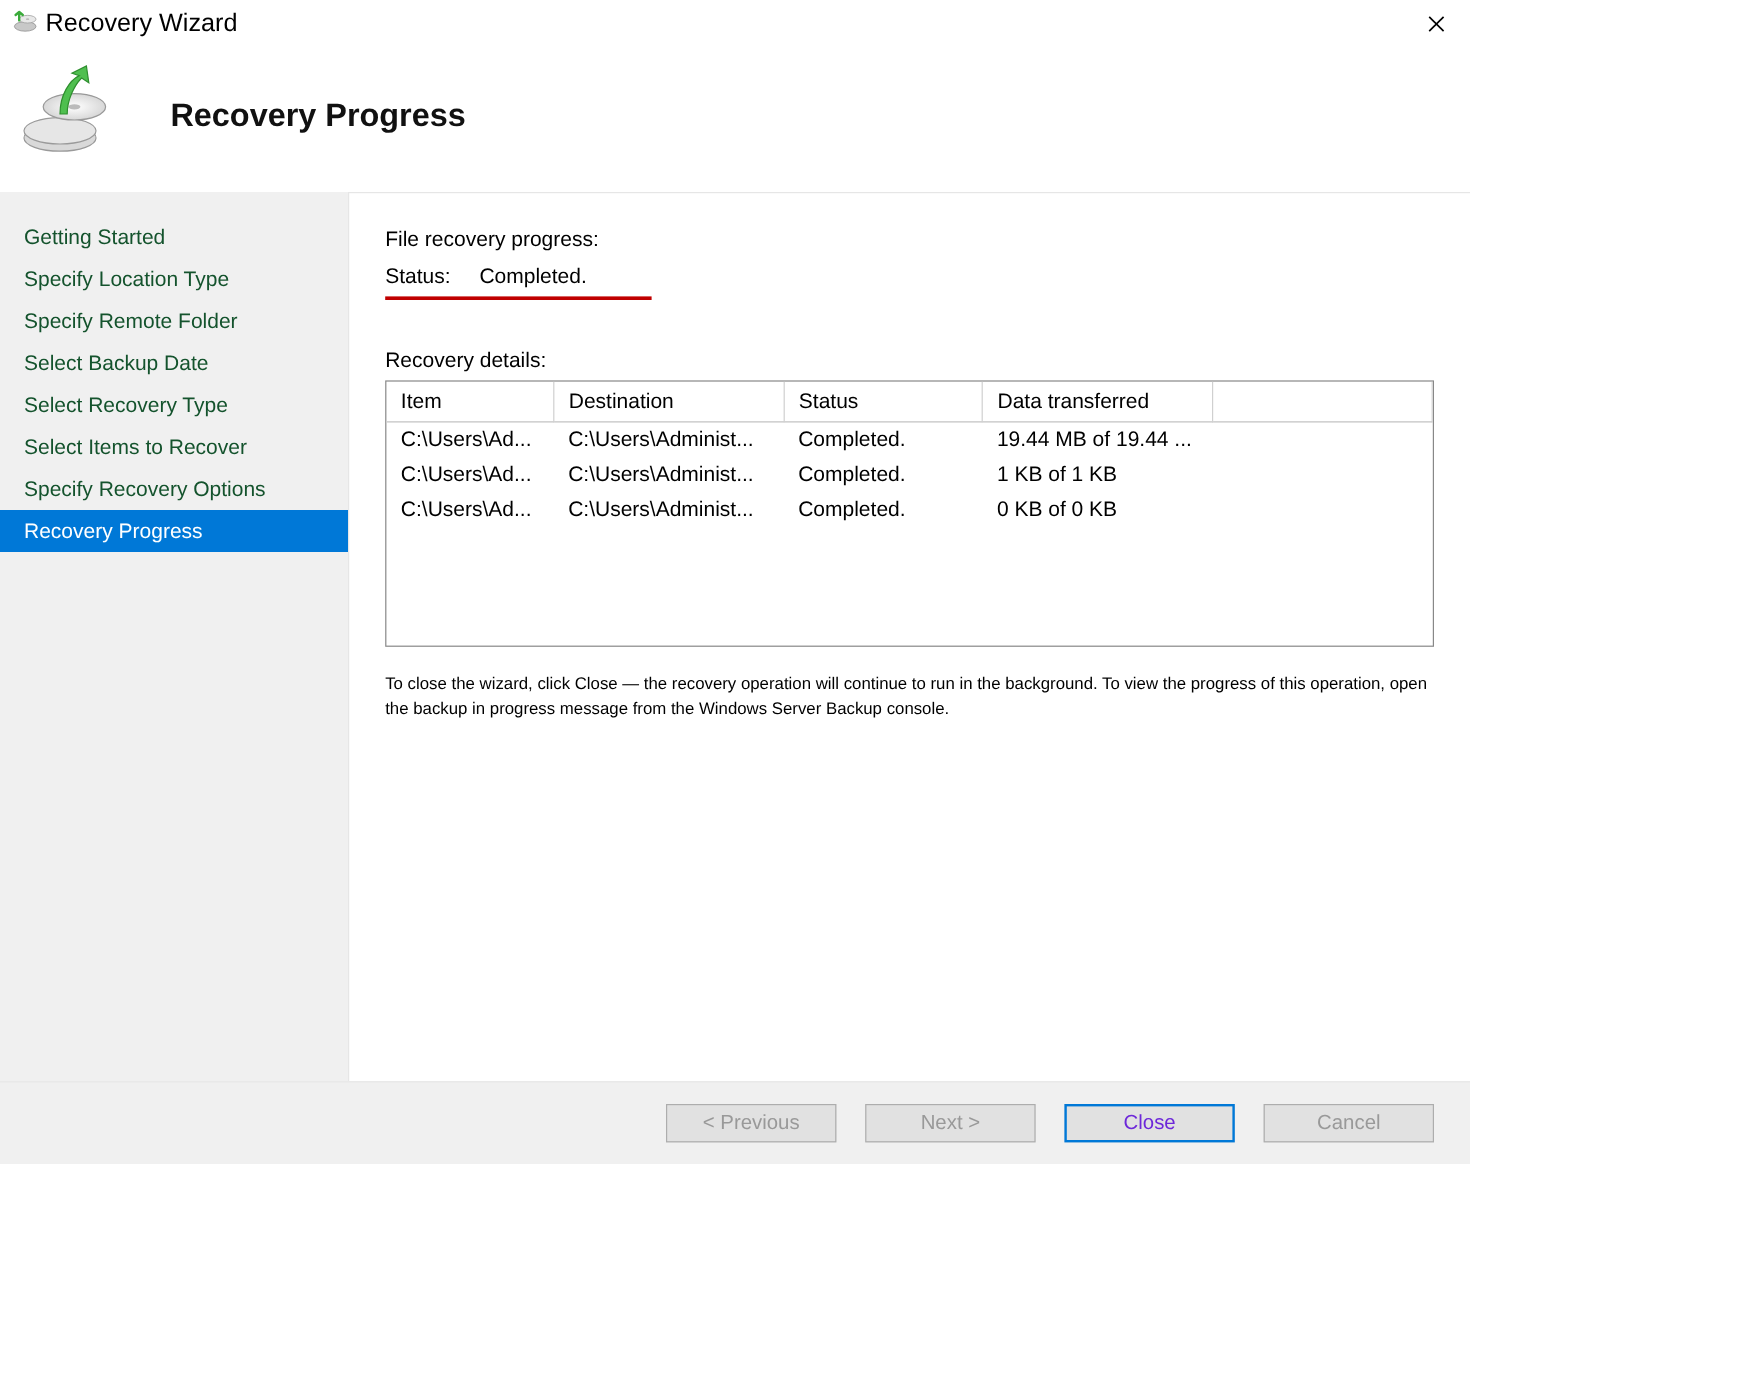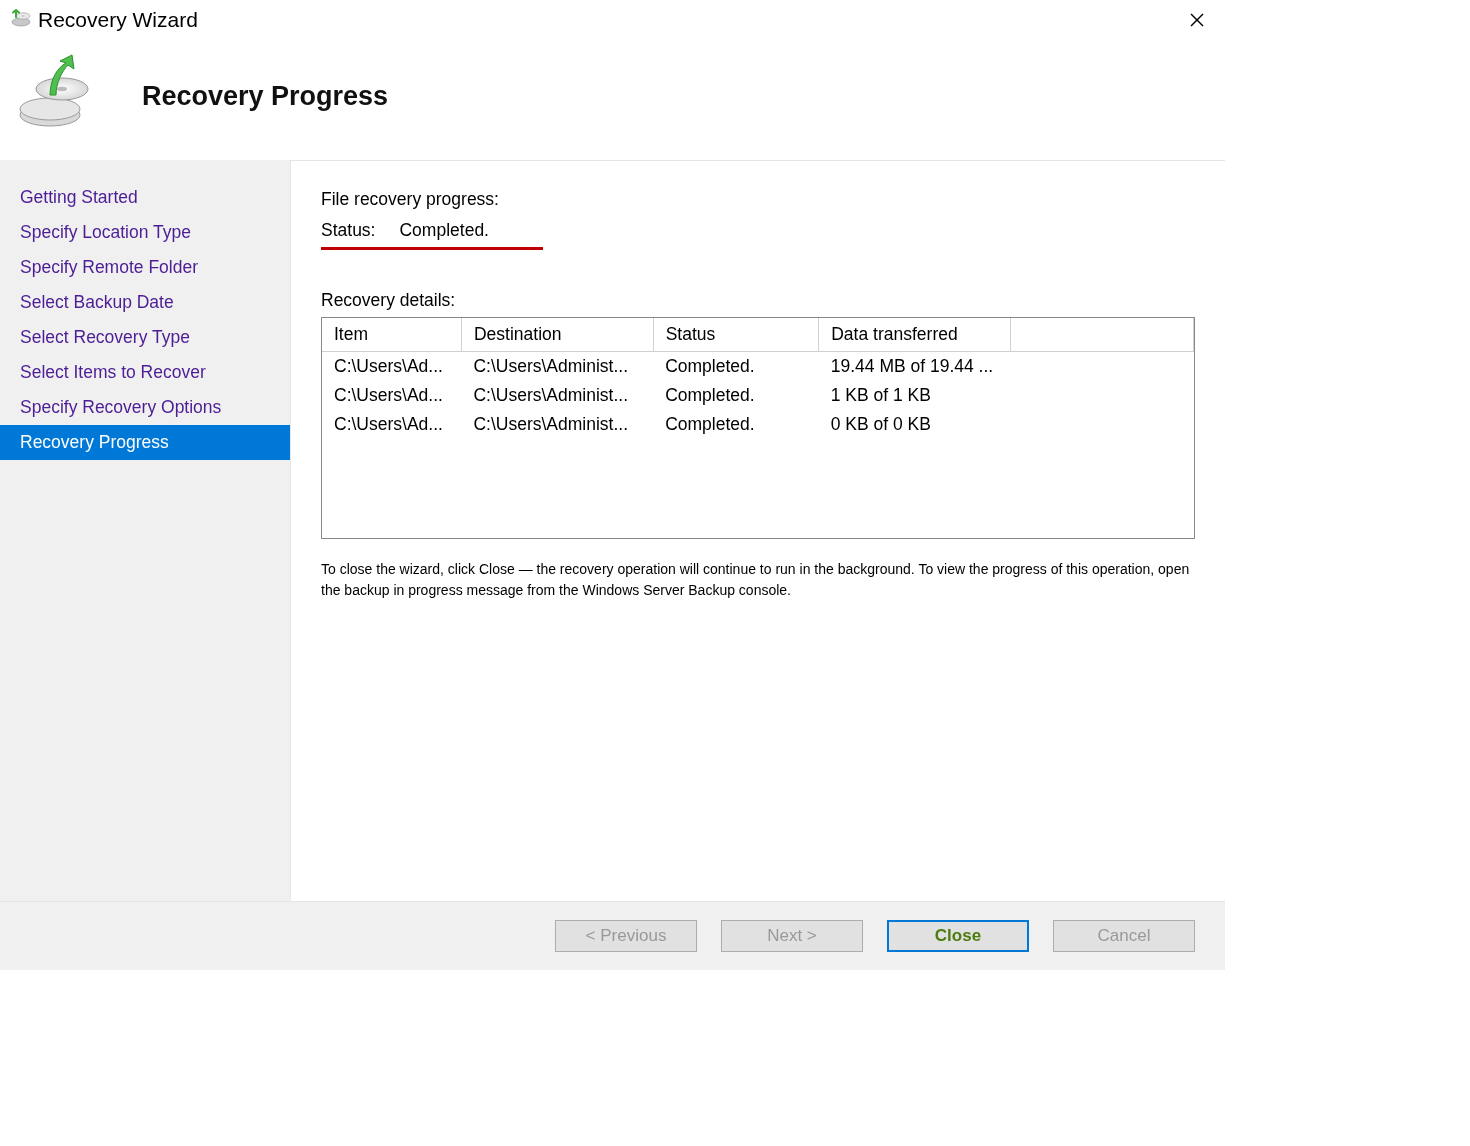--- a/index.html
+++ b/index.html
@@ -61,21 +61,21 @@
       background: #f0f0f0;
     }
     .sidebar {
       width: 290px;
       background: #f0f0f0;
       padding-top: 20px;
     }
     .sidebar-item {
       padding: 7px 20px;
       font-size: 17.5px;
-      color: #4c1d95;
+      color: #14532d;
       cursor: default;
     }
     .sidebar-item.active {
       background: #0078d7;
       color: #fff;
     }
     .main {
       flex: 1;
       background: #fff;
       padding: 28px 30px 10px 30px;
@@ -165,23 +165,22 @@
       background: #e1e1e1;
       color: #999;
       cursor: default;
       display: flex;
       align-items: center;
       justify-content: center;
     }
     .btn.primary {
       border: 2px solid #0078d7;
       background: #e1e1e1;
-      color: #4d7c0f;
+      color: #6d28d9;
       cursor: pointer;
-      font-weight: bold;
     }
   </style>
 </head>
 <body>
 
 <div class="window">
 
   <div class="titlebar">
     <div class="titlebar-left">
       <span>

